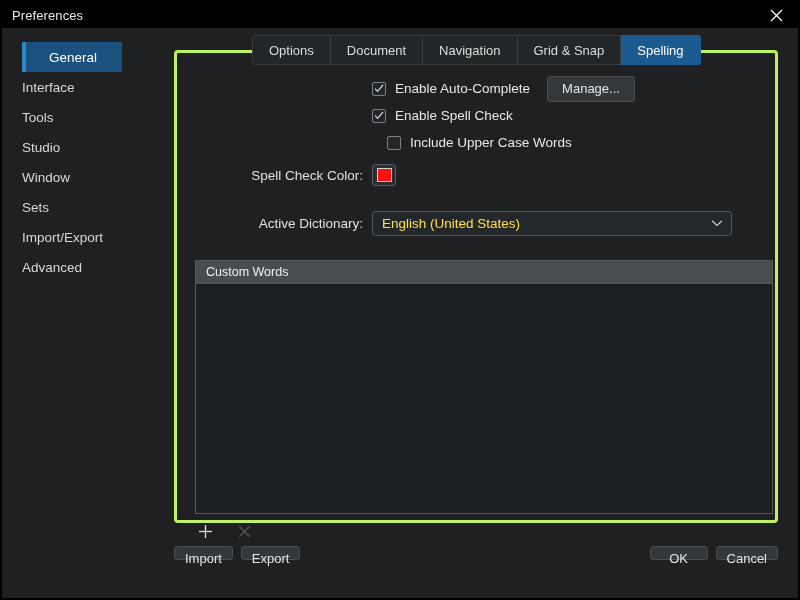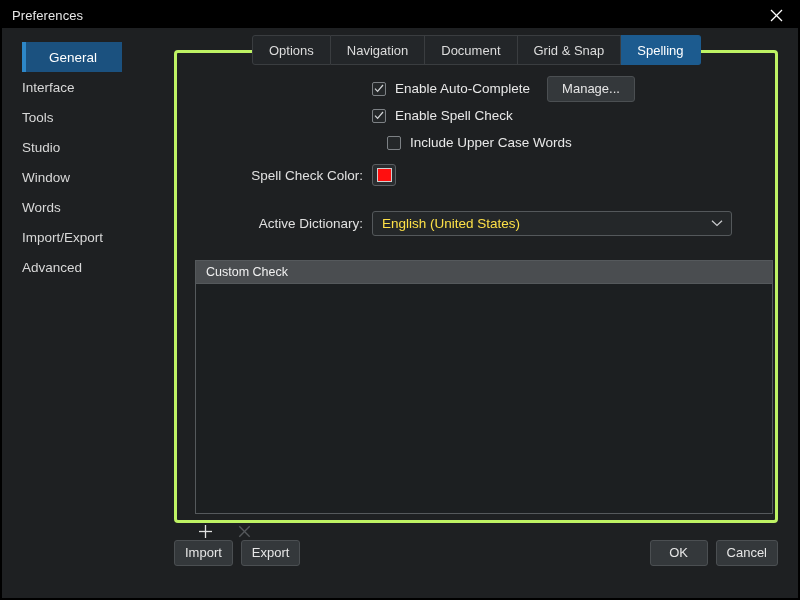--- a/index.html
+++ b/index.html
@@ -321,21 +321,21 @@
     left: 12px;
     right: 20px;
     top: 511px;
     height: 28px;
     display: flex;
     align-items: center;
   }
   #footer-left { display: flex; gap: 8px; }
   #footer-right { margin-left: auto; display: flex; gap: 8px; }
   #footer .btn {
-    height: 26px;
+    height: 14px;
     line-height: 24px;
     min-width: 58px;
     padding: 0 10px;
     text-align: center;
   }
   #ok-btn, #cancel-btn { min-width: 62px; }
 </style>
 </head>
 <body>
 
@@ -365,36 +365,36 @@
       <div class="side-item">
         <span>Tools</span>
       </div>
       <div class="side-item">
         <span>Studio</span>
       </div>
       <div class="side-item">
         <span>Window</span>
       </div>
       <div class="side-item">
-        <span>Words</span>
+        <span>Sets</span>
       </div>
       <div class="side-item">
         <span>Import/Export</span>
       </div>
       <div class="side-item">
         <span>Advanced</span>
       </div>
     </div>
 
     <div id="main">
 
       <div id="tabstrip">
         <div class="tab">Options</div>
+        <div class="tab">Document</div>
         <div class="tab">Navigation</div>
-        <div class="tab">Document</div>
         <div class="tab">Grid &amp; Snap</div>
         <div class="tab active">Spelling</div>
       </div>
 
       <div id="panel">
 
         <div class="form-rows">
 
           <div class="cb-line">
             <div class="spacer"></div>
@@ -442,21 +442,21 @@
                 <svg width="12" height="8" viewBox="0 0 12 8">
                   <polyline points="1,1.8 6,6.4 11,1.8" fill="none" stroke="#c8cacc" stroke-width="1.3"></polyline>
                 </svg>
               </span>
             </div>
           </div>
 
         </div>
 
         <div id="listbox">
-          <div id="list-header">Custom Check</div>
+          <div id="list-header">Custom Words</div>
           <div id="list-body"></div>
         </div>
 
         <div id="list-tools">
           <div class="tool-icon">
             <span>
               <svg width="15" height="15" viewBox="0 0 15 15">
                 <line x1="7.5" y1="1" x2="7.5" y2="14" stroke="#e2e2e2" stroke-width="1.3"></line>
                 <line x1="1" y1="7.5" x2="14" y2="7.5" stroke="#e2e2e2" stroke-width="1.3"></line>
               </svg>

